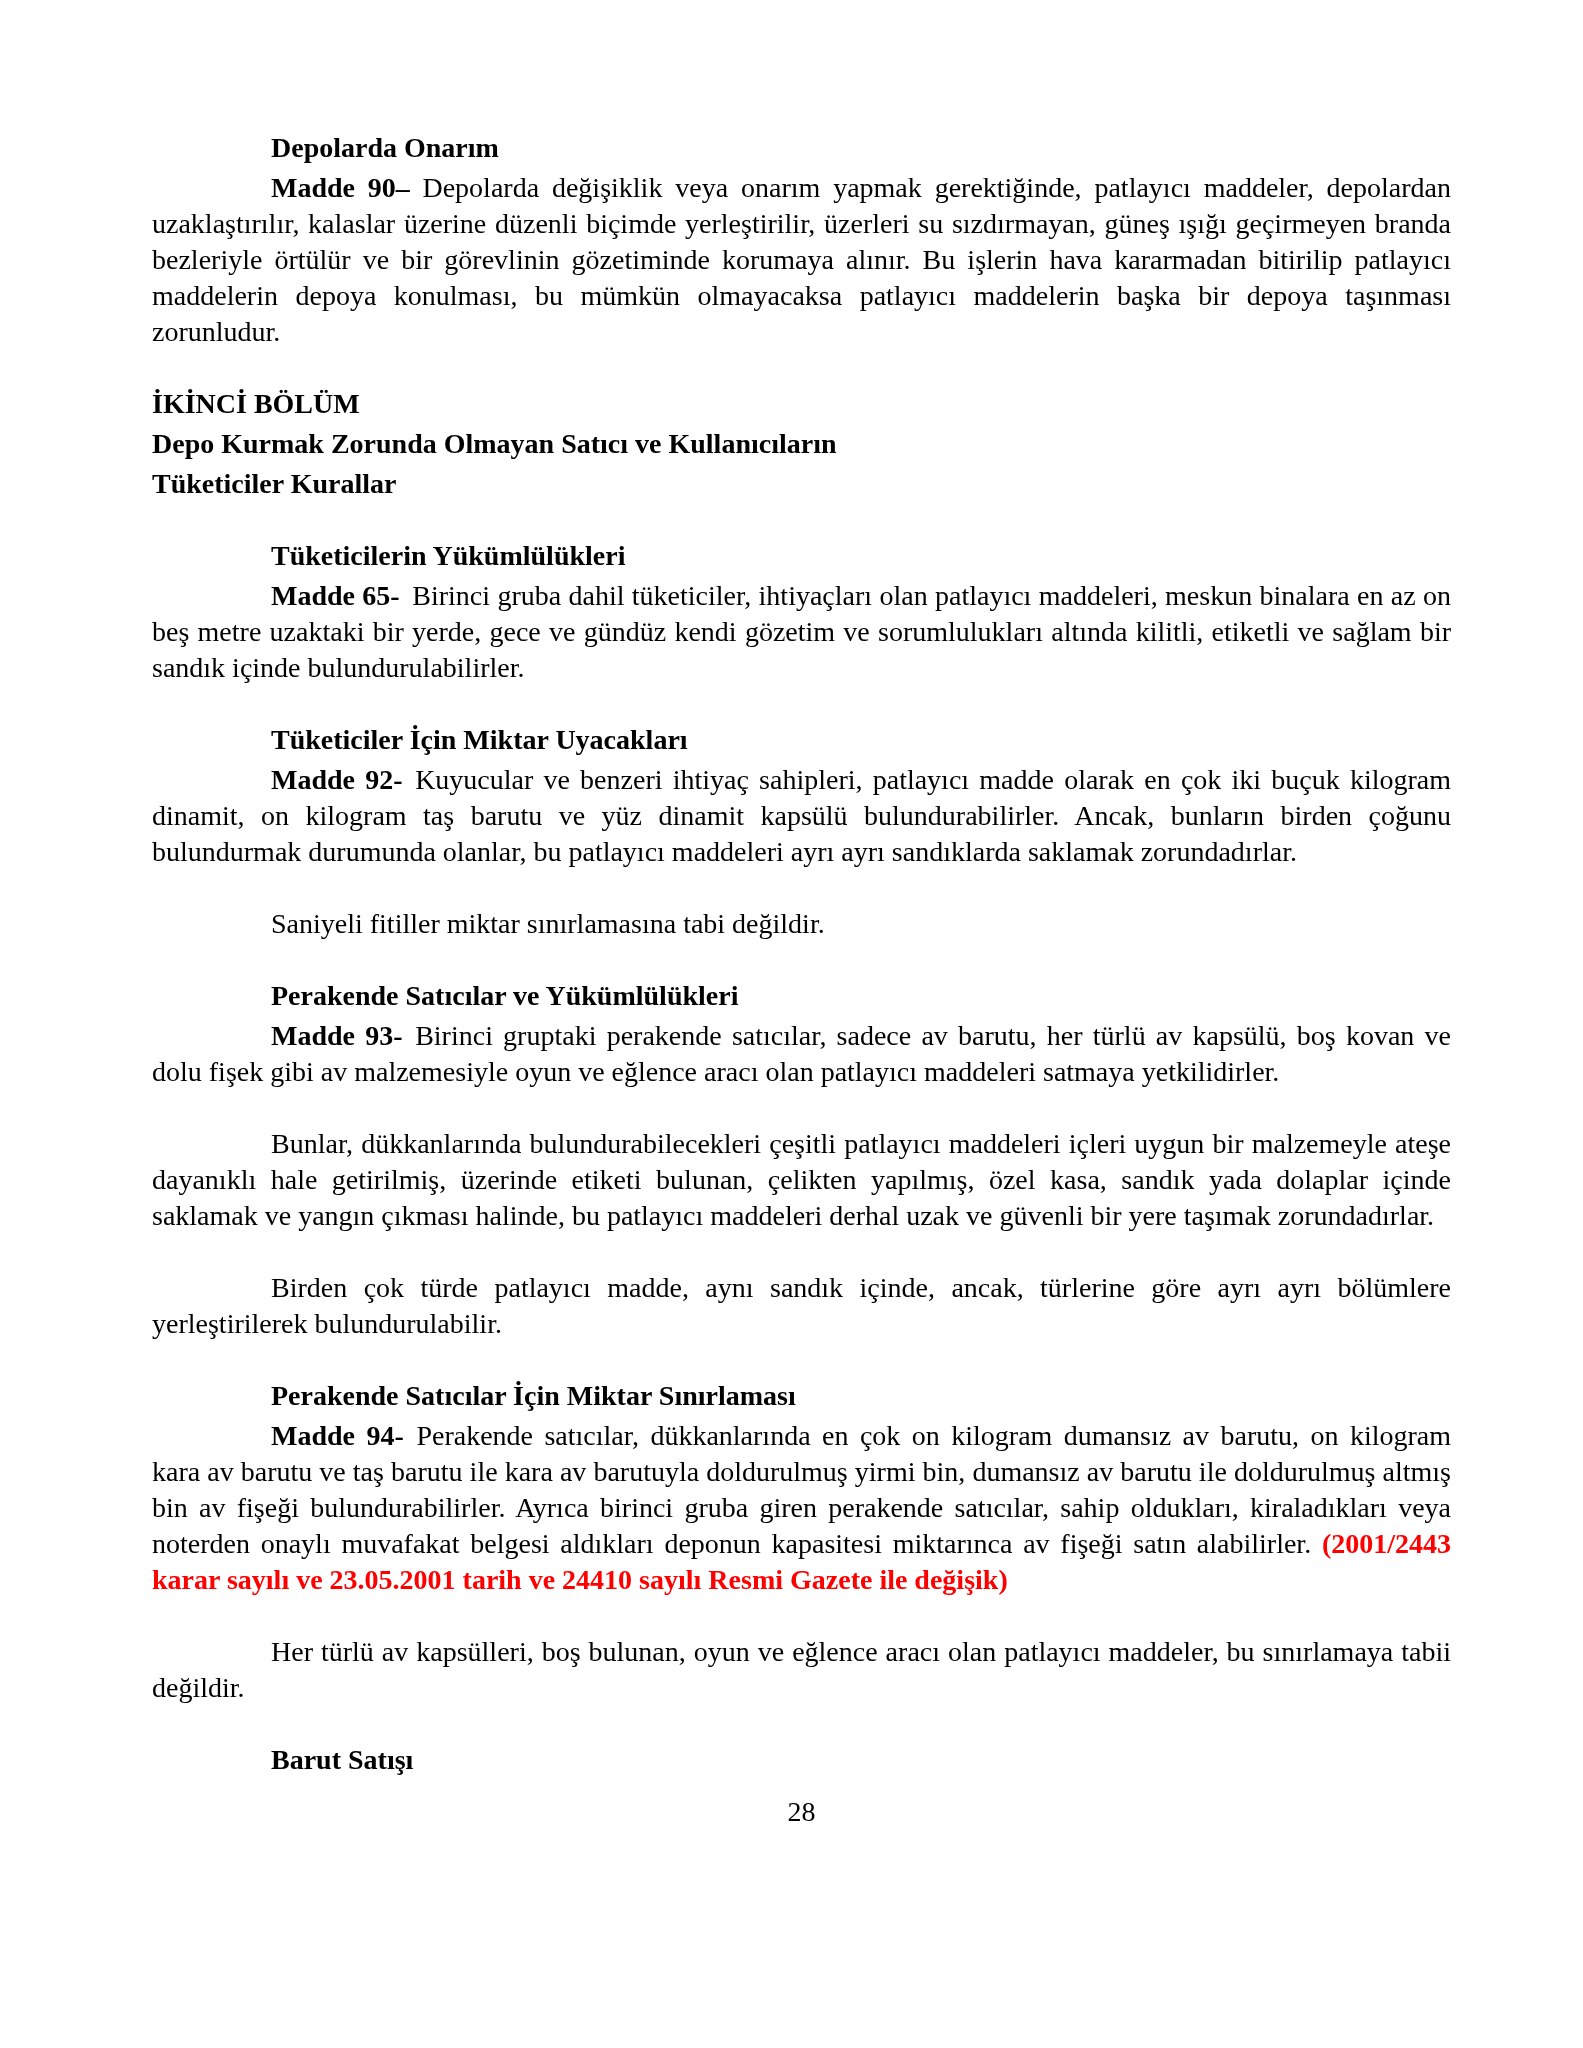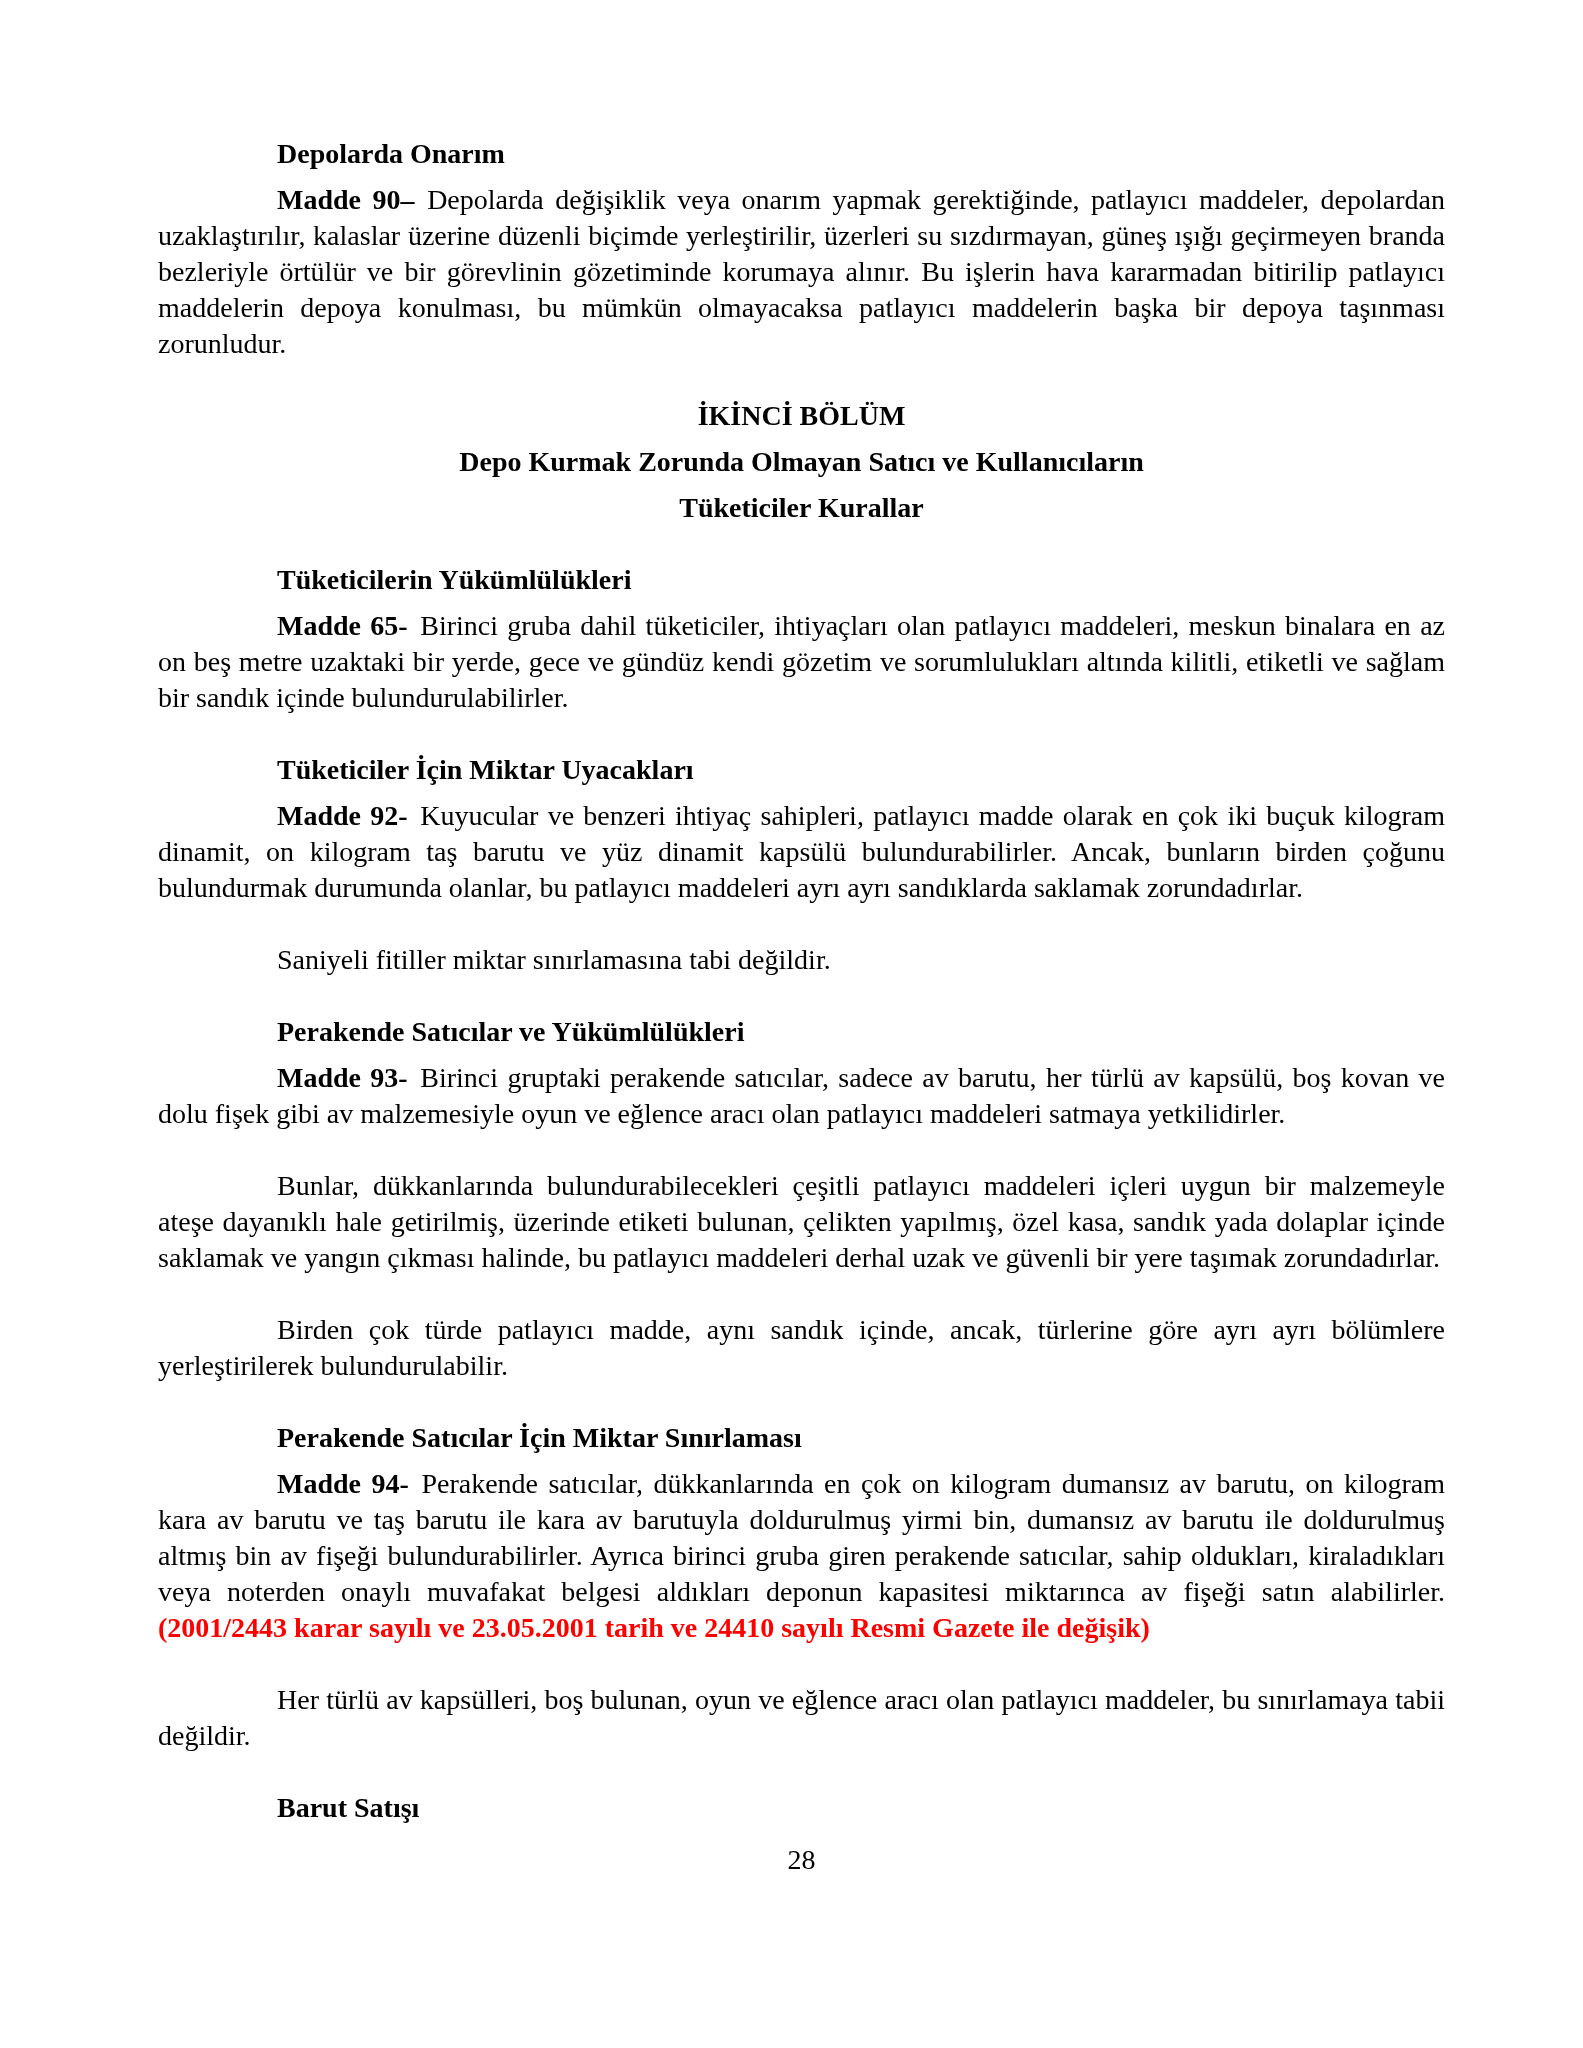--- a/index.html
+++ b/index.html
@@ -12,25 +12,25 @@
   }
   .page {
     width: 1583px;
     height: 2048px;
     padding: 126px 128px 0 148px;
     font-family: "Liberation Serif", "DejaVu Serif", serif;
     font-size: 28px;
     line-height: 36px;
     color: #000000;
   }
-  p { margin: 10px; }
+  p { margin: 4px; }
   .body { text-align: justify; }
   .indent { text-indent: 119px; }
   .h { font-weight: bold; }
-  .center { text-align: center; text-indent: 0; }
+  .center { text-indent: 0; }
   .gap { margin-top: 36px; }
   .lead { font-weight: bold; margin-right: 0.45em; }
   .red { color: #ff0000; font-weight: bold; }
   .pagenum { margin-top: 16px; text-align: center; }
 </style>
 </head>
 <body>
 
 <div class="page">
 

